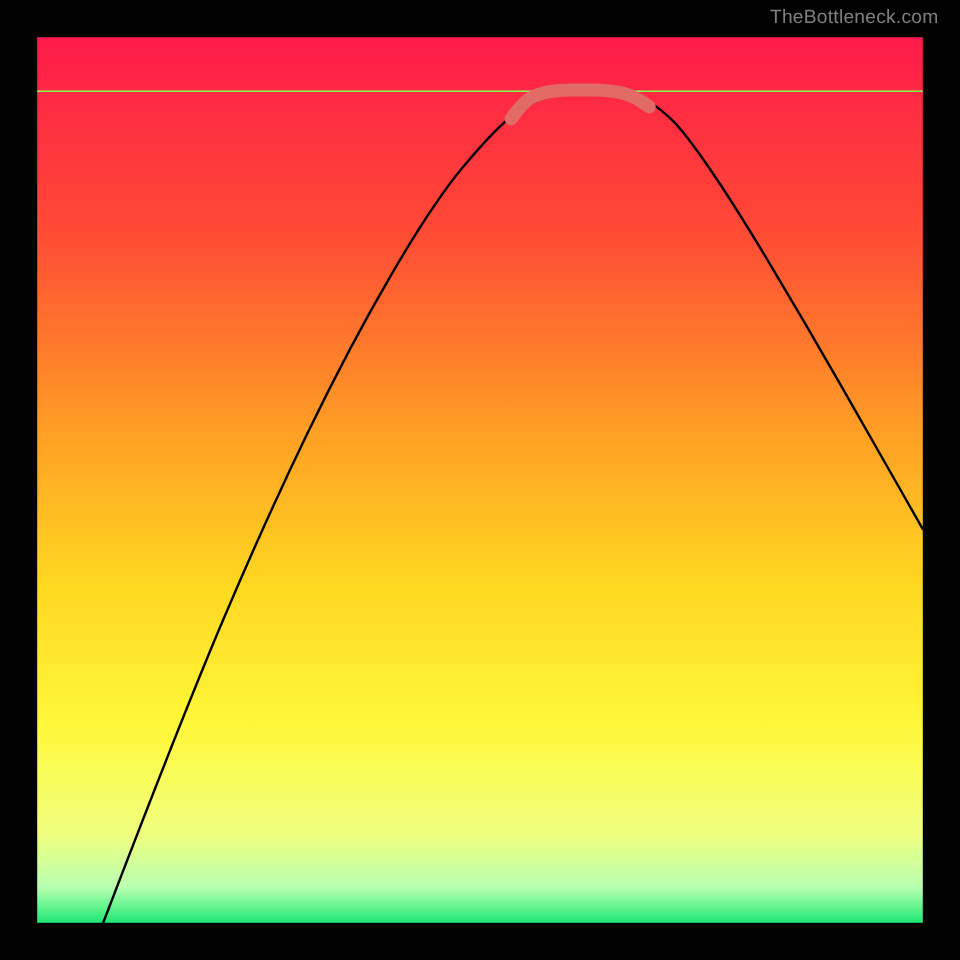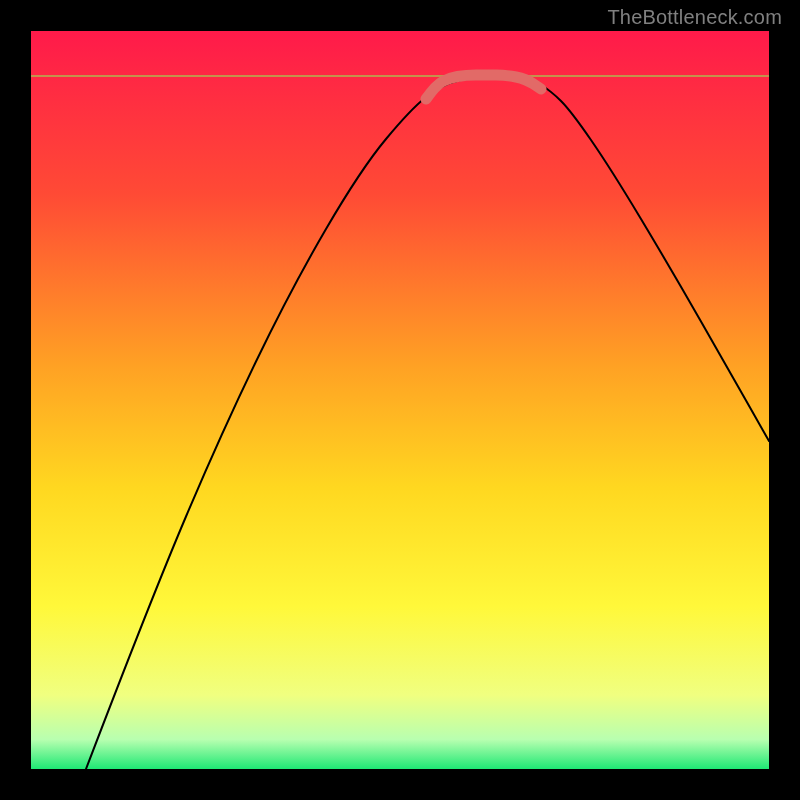--- a/index.html
+++ b/index.html
@@ -15,21 +15,21 @@
     width: 800px;
     height: 800px;
     background: #000;
   }
   .watermark {
     position: absolute;
     top: 6px;
     right: 18px;
     color: #808080;
     font-family: Arial, Helvetica, sans-serif;
-    font-size: 20px;
+    font-size: 16px;
     letter-spacing: 0.2px;
     user-select: none;
   }
   svg {
     display: block;
   }
 </style>
 </head>
 <body>
 

